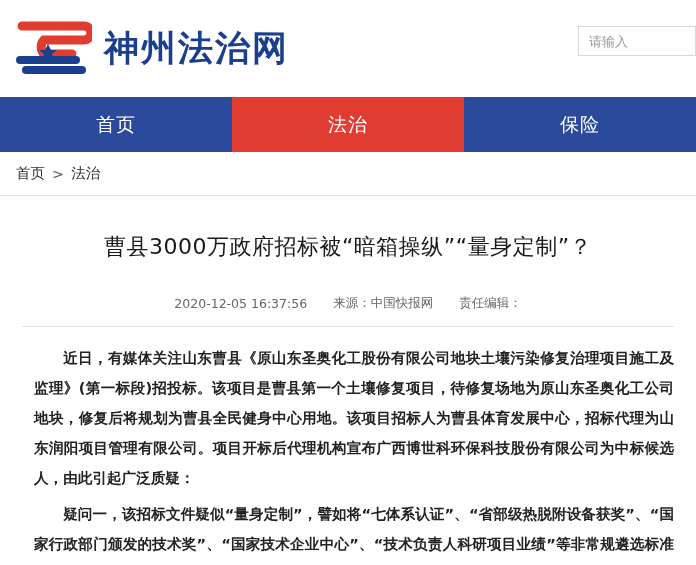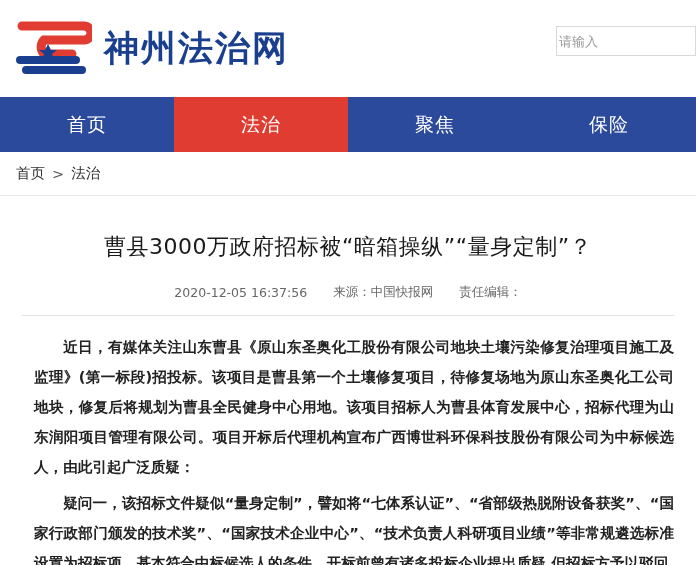--- a/index.html
+++ b/index.html
@@ -43,26 +43,27 @@
     font-size: 35px;
     font-weight: bold;
     color: #1a3f8f;
     letter-spacing: 2px;
     white-space: nowrap;
   }
   .search-box {
     position: absolute;
     right: 0px;
     top: 26px;
-    width: 140px;
+    width: 118px;
     height: 30px;
     border: 1px solid #d9d9d9;
     background: #fff;
     display: flex;
     align-items: center;
+    padding-left: 8px;
   }
   .search-box input {
     border: none;
     outline: none;
     width: 100%;
     font-size: 13px;
     color: #444;
     font-family: "DejaVu Sans", sans-serif;
     background: transparent;
   }
@@ -110,21 +111,21 @@
   .article-title {
     text-align: center;
     font-family: "DejaVu Sans", sans-serif;
     font-size: 22px;
     font-weight: normal;
     color: #1a1a1a;
     margin: 36px 0 0 0;
     letter-spacing: 0.5px;
   }
   .meta {
-    margin-top: 22px;
+    margin-top: 33px;
     display: flex;
     justify-content: center;
     align-items: center;
     gap: 26px;
     font-size: 12.5px;
     color: #666;
     font-family: "DejaVu Sans", sans-serif;
     padding-bottom: 14px;
     border-bottom: 1px solid #e2e2e2;
   }
@@ -162,21 +163,20 @@
       <div class="site-title">神州法治网</div>
     </div>
     <div class="search-box">
       <input type="text" placeholder="请输入" style="">
     </div>
   </div>
 
   <div class="nav">
     <div class="nav-item">首页</div>
     <div class="nav-item active">法治</div>
-    <div class="nav-item">聚焦</div>
     <div class="nav-item">保险</div>
   </div>
 
   <div class="breadcrumb">
     <a href="#">首页</a>
     <span class="sep">&gt;</span>
     <a href="#">法治</a>
   </div>
 
   <div class="article">

